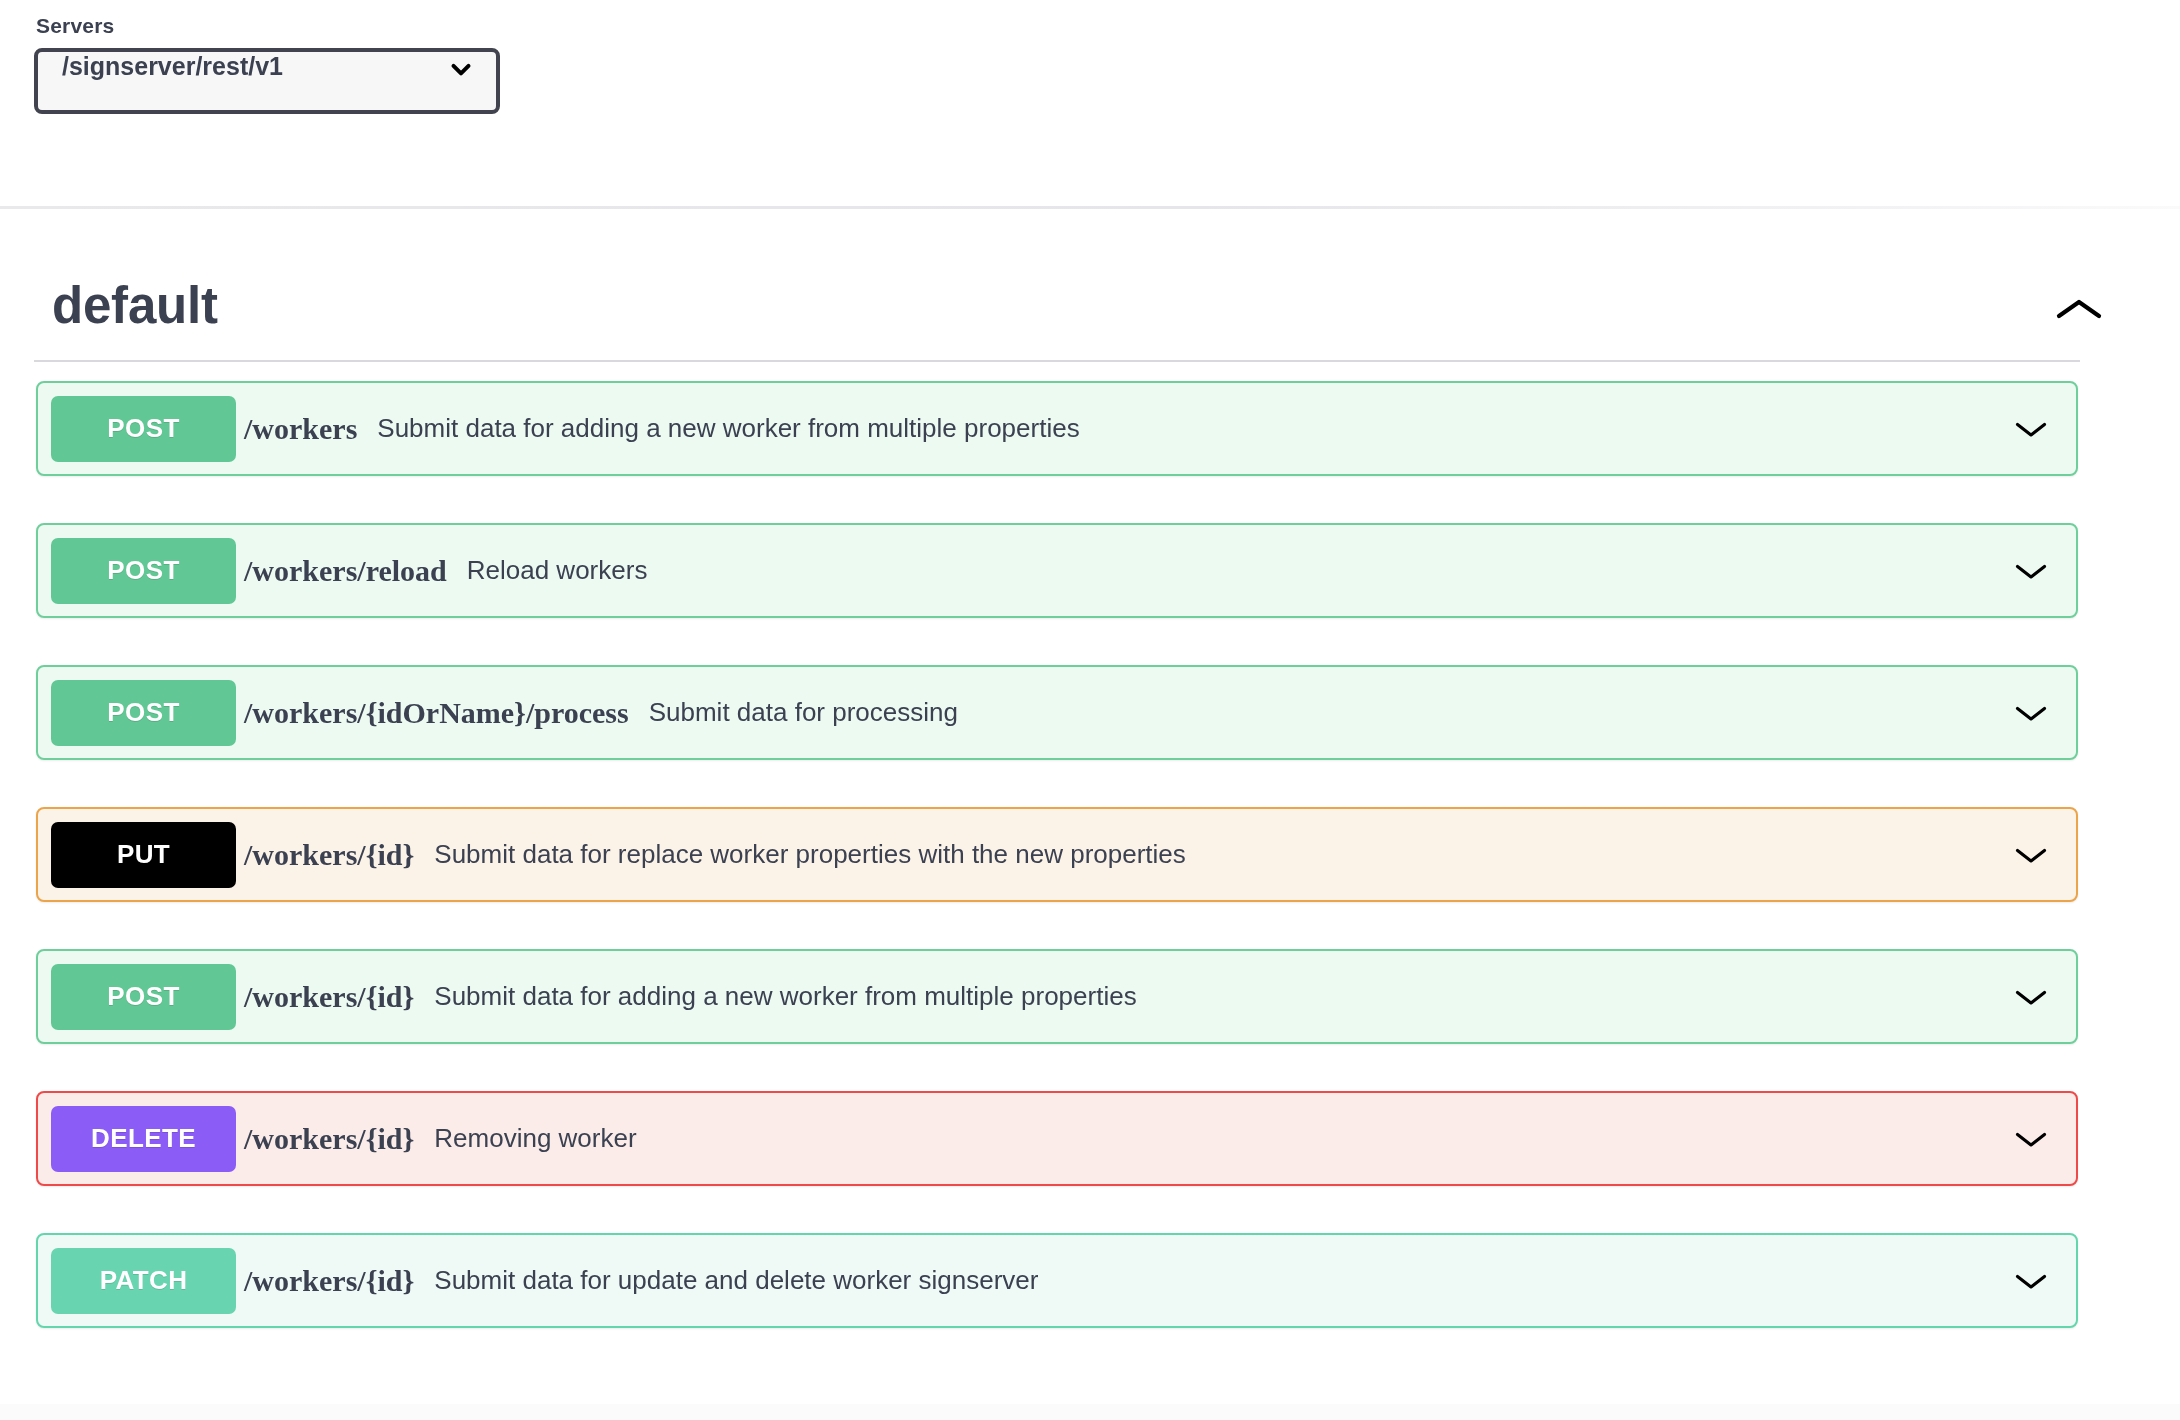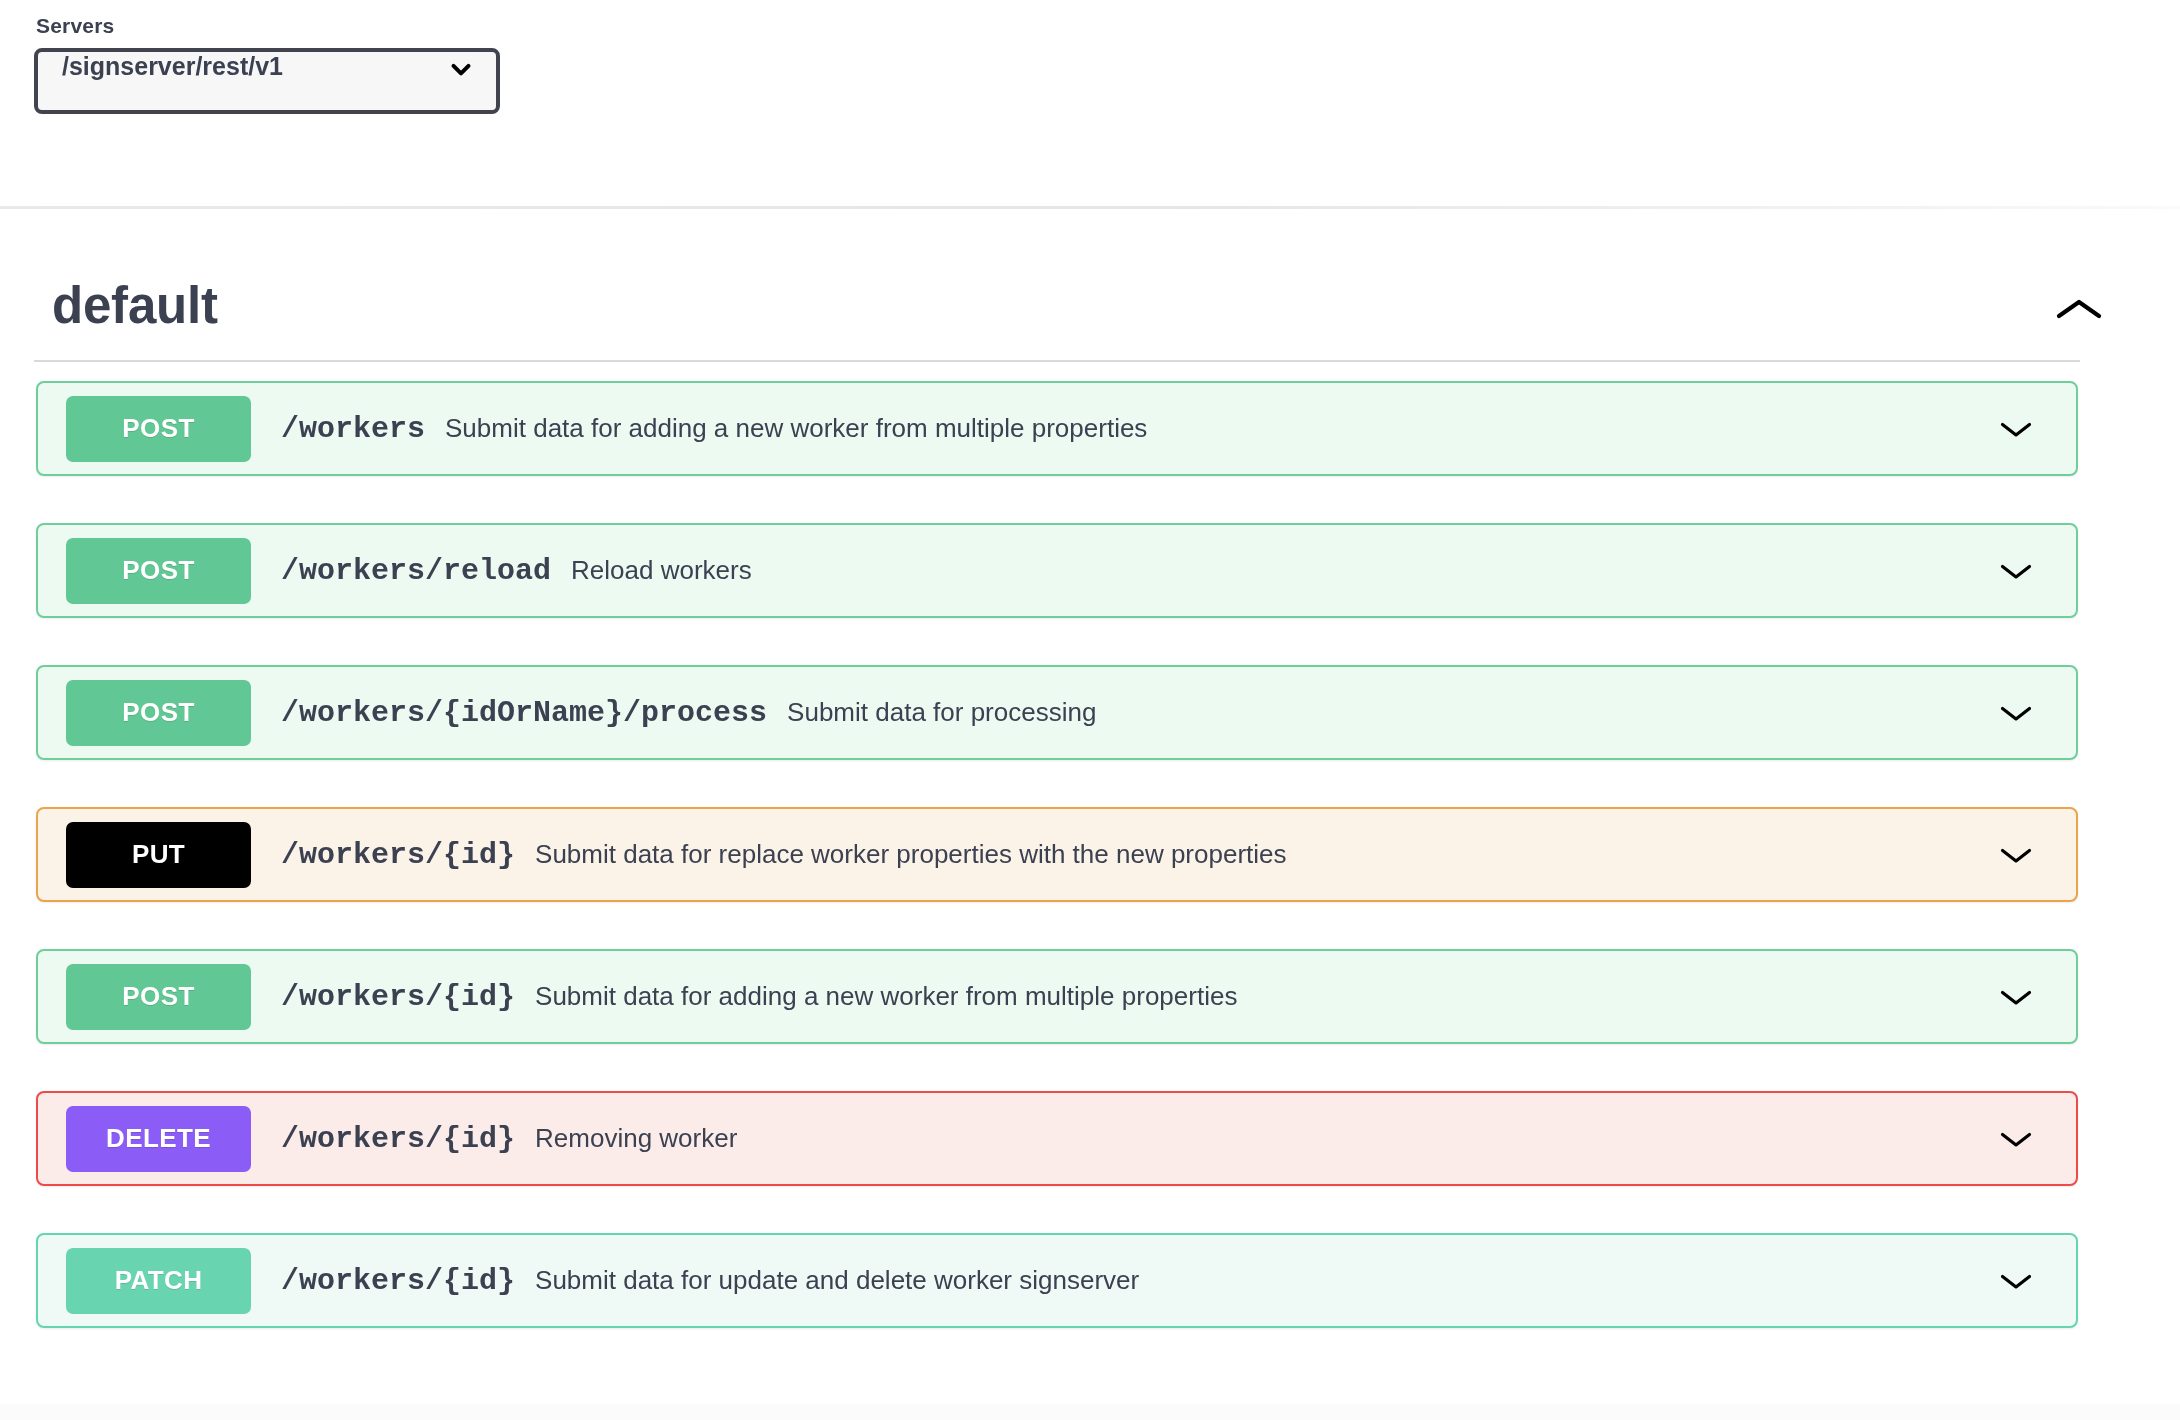--- a/index.html
+++ b/index.html
@@ -66,38 +66,38 @@
 
   
   .ops { margin: 19px 0 0 0; padding: 0; list-style: none; }
   .op {
     position: relative;
     margin: 0 102px 47px 36px;
     height: 95px;
     border-radius: 8px;
     border: 2px solid transparent;
     display: flex; align-items: center;
-    padding: 0 28px;
+    padding: 0 13px;
     cursor: pointer;
     box-shadow: 0 1px 2px rgba(0,0,0,0.08);
   }
   .op:last-child { margin-bottom: 0; }
 
   .op .badge {
     width: 185px; height: 66px;
     border-radius: 7px;
     display: flex; align-items: center; justify-content: center;
     font-size: 26px; font-weight: bold; color: #fff;
     letter-spacing: .4px;
     text-shadow: 0 1px 0 rgba(0,0,0,0.12);
     flex: 0 0 auto;
   }
   .op .path {
-    margin-left: 30px;
-    font-family: Liberation Mono, monospace;
+    margin-left: 8px;
+    font-family: Liberation Serif, serif;
     font-size: 30px; font-weight: bold; color: #3b4151;
     white-space: nowrap;
   }
   .op .desc {
     margin-left: 20px;
     font-size: 26px; color: #3b4151; font-weight: normal;
     white-space: nowrap; overflow: hidden; text-overflow: ellipsis;
     flex: 1 1 auto;
   }
   .op .arrow {

